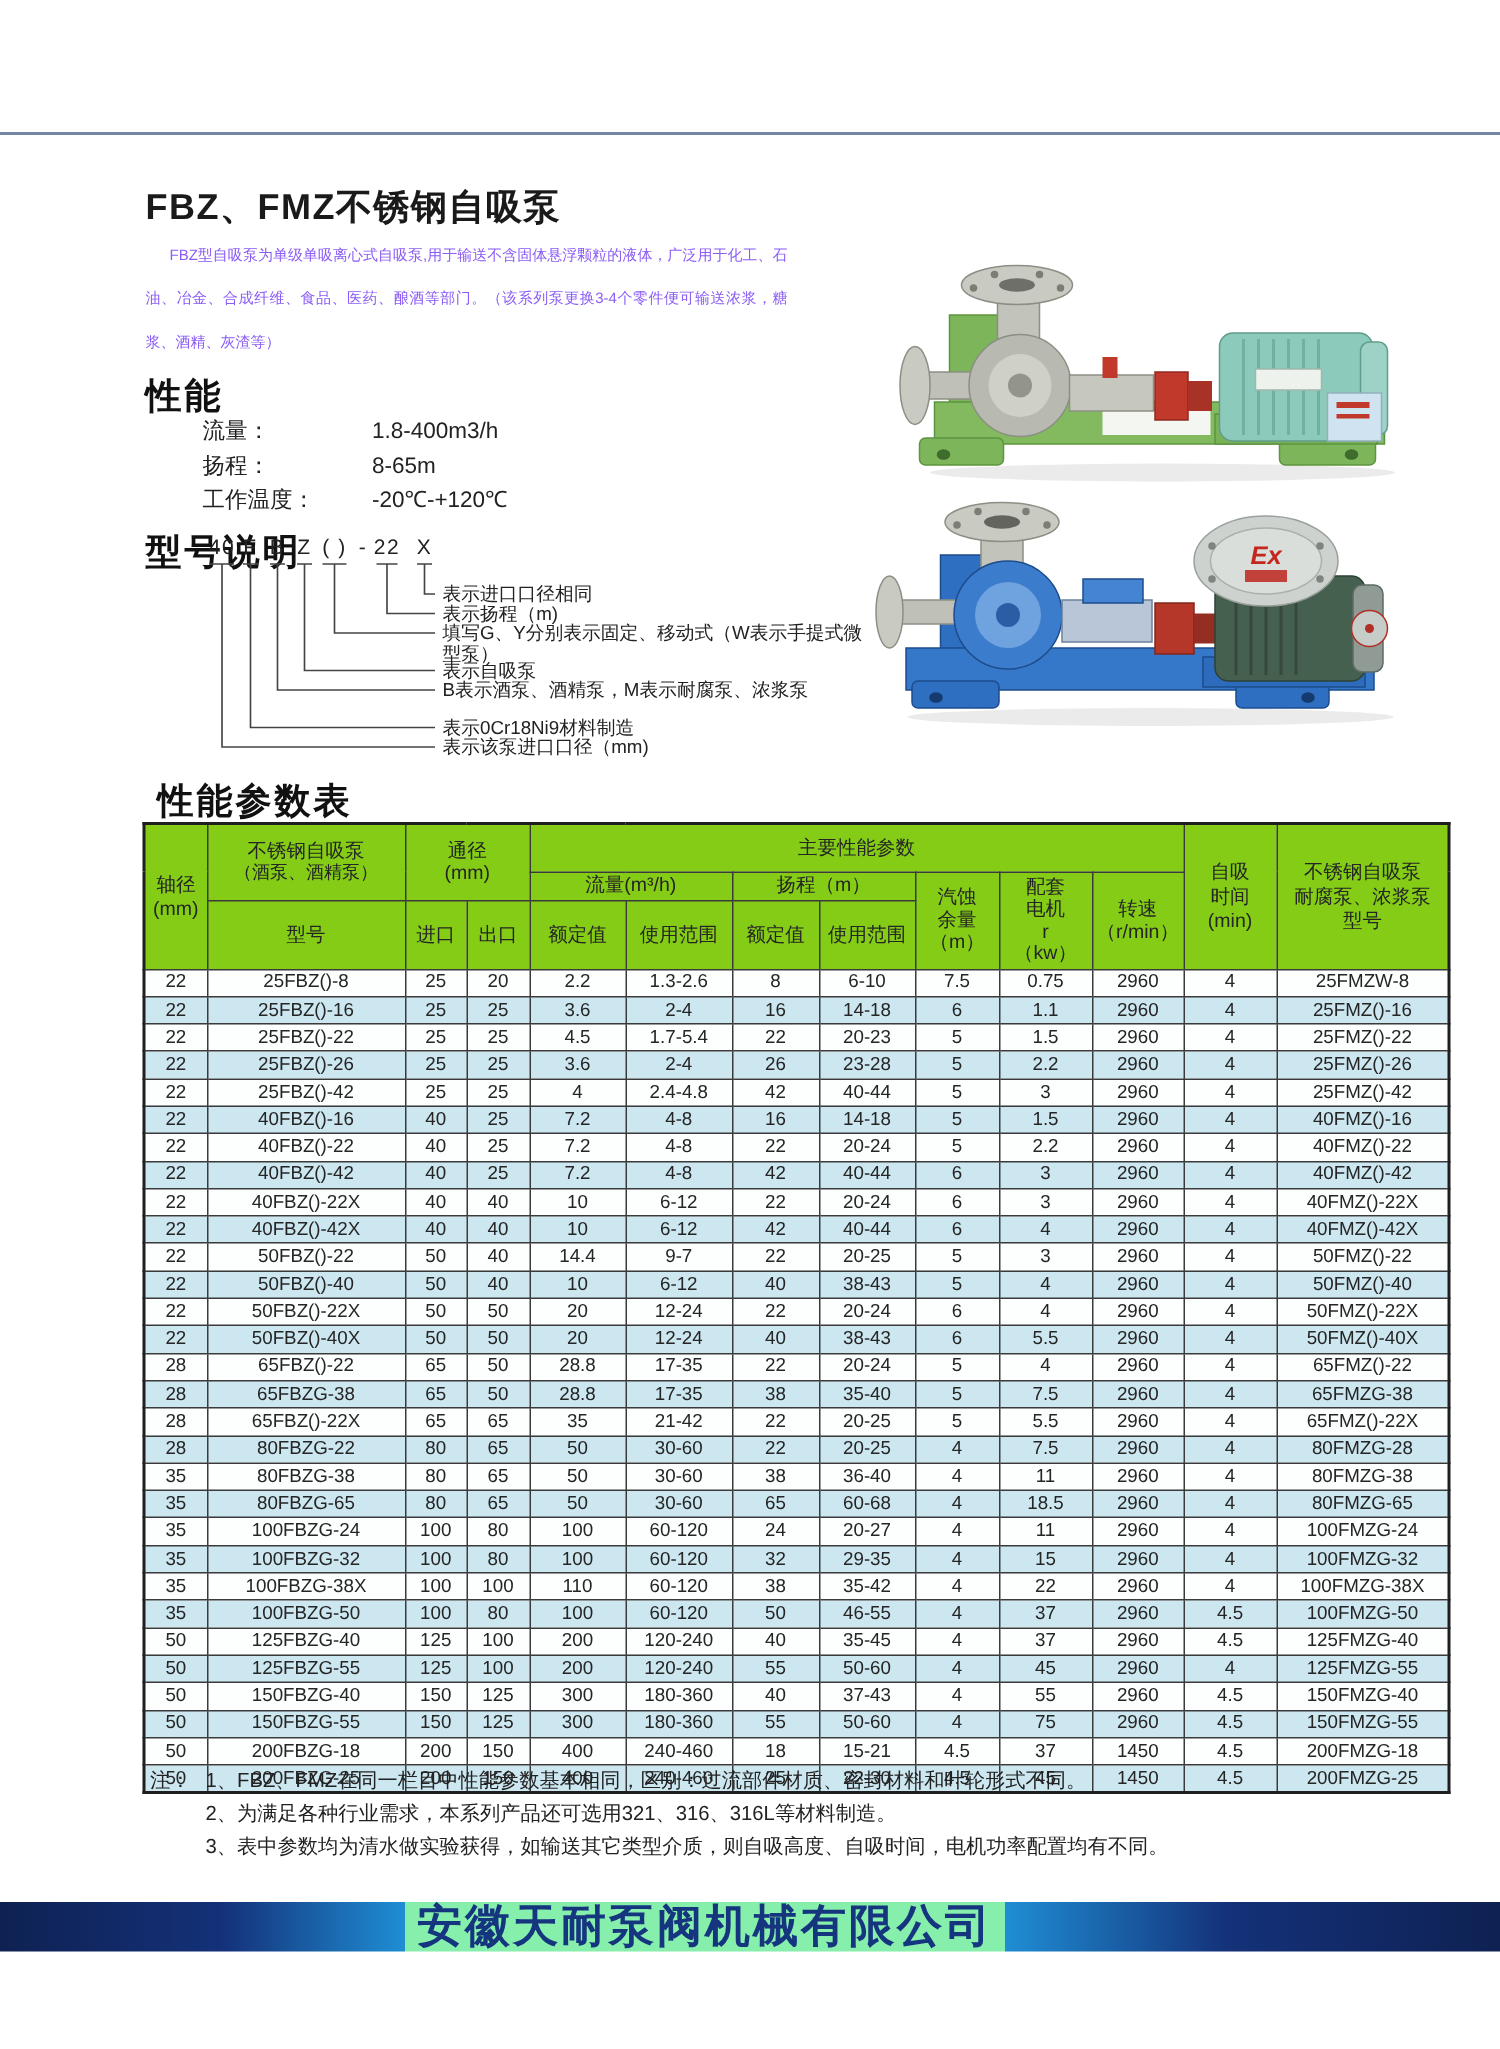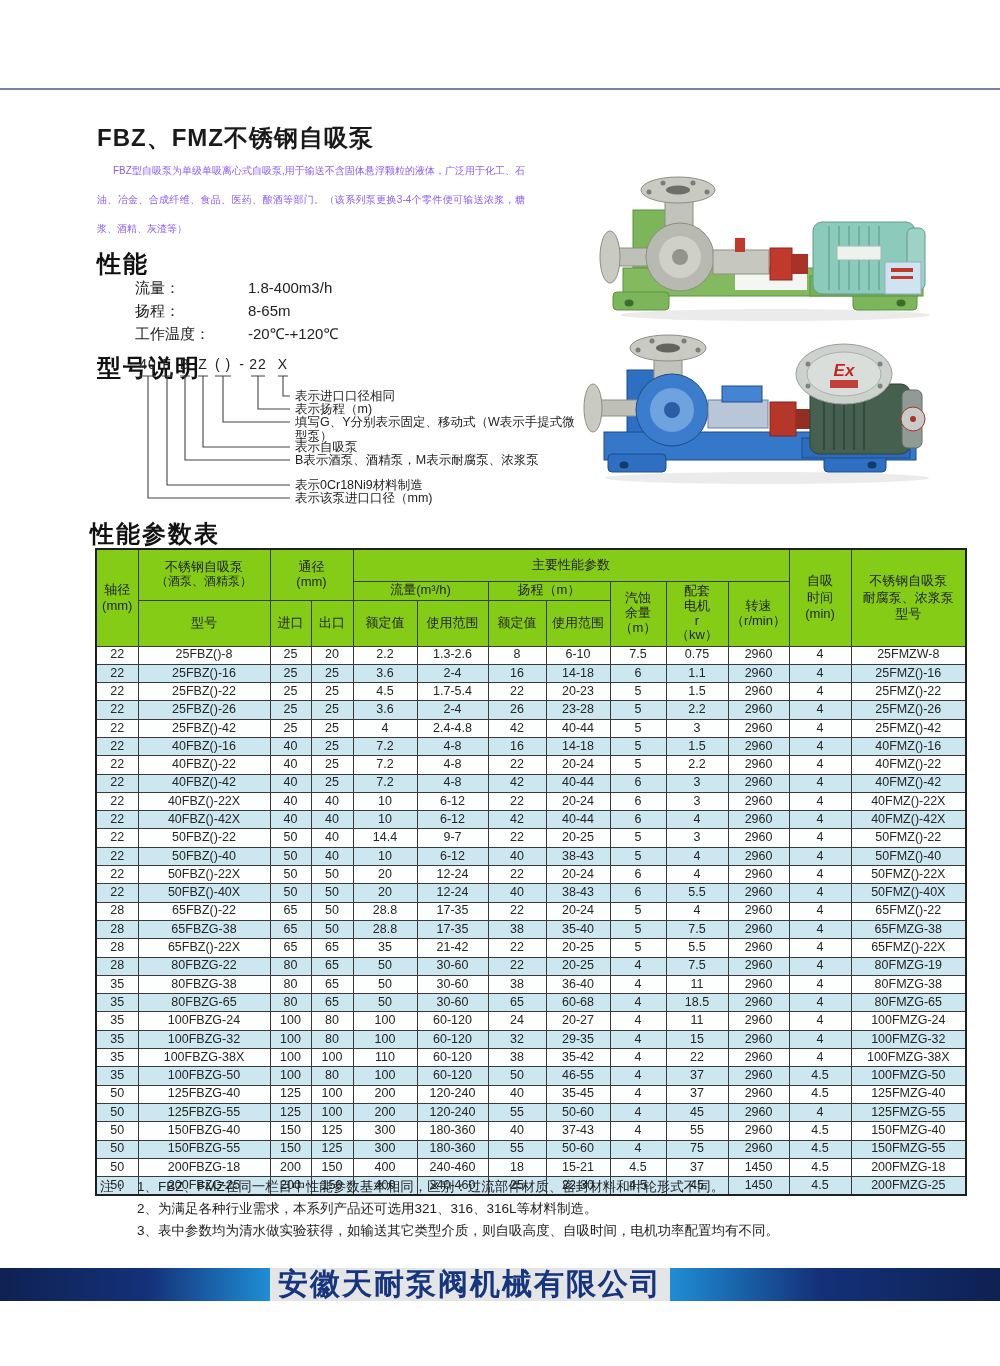--- a/index.html
+++ b/index.html
@@ -10,21 +10,21 @@
   .abs{position:absolute;}
   
   .top-rule{left:0;top:88px;width:1000px;height:2px;background:#7485a3;}
   
   .page-title{left:97px;top:106px;font-size:24px;font-weight:700;letter-spacing:1px;}
   .intro{left:97px;top:146px;width:428px;font-size:10px;line-height:29px;text-align:justify;text-indent:1.6em;color:#8b5cf6;}
   
   .h-sec{font-size:24px;font-weight:600;letter-spacing:2px;color:#111;}
   .h-perf{left:97px;top:248px;}
   .h-model{left:97px;top:352px;}
-  .h-table{left:90px;top:518px;}
+  .h-table{left:105px;top:518px;}
   
   .spec{left:135px;top:276px;display:grid;grid-template-columns:85px auto;column-gap:28px;font-size:15px;line-height:23px;color:#222;}
   
   .model-svg{left:95px;top:356px;}
   .model-svg text{font-family:"Liberation Sans",sans-serif;fill:#222;}
   .model-svg .code{font-size:14px;letter-spacing:1px;}
   .model-svg .lbl{font-size:12.5px;}
   .model-svg path{stroke:#444;stroke-width:1.1;fill:none;}
   
   .pump1{left:585px;top:152px;}
@@ -50,21 +50,21 @@
   .stack.between{justify-content:space-between;padding:7px 0;box-sizing:border-box;}
   .tight{line-height:1.15;}
   .sm{font-size:12px;}
   
   .notes{left:100px;top:1176px;width:860px;font-size:13.5px;line-height:22px;color:#222;padding-left:37px;box-sizing:border-box;}
   .notes .prefix{position:absolute;left:0;top:0;}
   
   .banner{left:0;top:1268px;width:1000px;height:33px;display:flex;}
   .banner .bar-left{width:270px;height:100%;background:linear-gradient(90deg,#0e2152 0%,#143179 55%,#1f8ed4 100%);}
   .banner .bar-right{width:330px;height:100%;background:linear-gradient(90deg,#1f8ed4 0%,#143179 45%,#0e2152 100%);}
-  .banner .center{flex:1;background:#e5e5e5;display:flex;align-items:center;justify-content:center;}
+  .banner .center{flex:1;background:#86efac;display:flex;align-items:center;justify-content:center;}
   .banner .company{font-size:30px;font-weight:700;letter-spacing:2px;color:#16357f;}
 </style>
 </head>
 <body>
 
 <div class="abs top-rule"></div>
 
 <h1 class="abs page-title">FBZ、FMZ不锈钢自吸泵</h1>
 <p class="abs intro">FBZ型自吸泵为单级单吸离心式自吸泵,用于输送不含固体悬浮颗粒的液体，广泛用于化工、石油、冶金、合成纤维、食品、医药、酿酒等部门。（该系列泵更换3-4个零件便可输送浓浆，糖浆、酒精、灰渣等）</p>
 
@@ -556,21 +556,21 @@
         <td>80</td>
         <td>65</td>
         <td>50</td>
         <td>30-60</td>
         <td>22</td>
         <td>20-25</td>
         <td>4</td>
         <td>7.5</td>
         <td>2960</td>
         <td>4</td>
-        <td>80FMZG-19</td>
+        <td>80FMZG-28</td>
       </tr>
       <tr>
         <td>35</td>
         <td>80FBZG-38</td>
         <td>80</td>
         <td>65</td>
         <td>50</td>
         <td>30-60</td>
         <td>38</td>
         <td>36-40</td>

